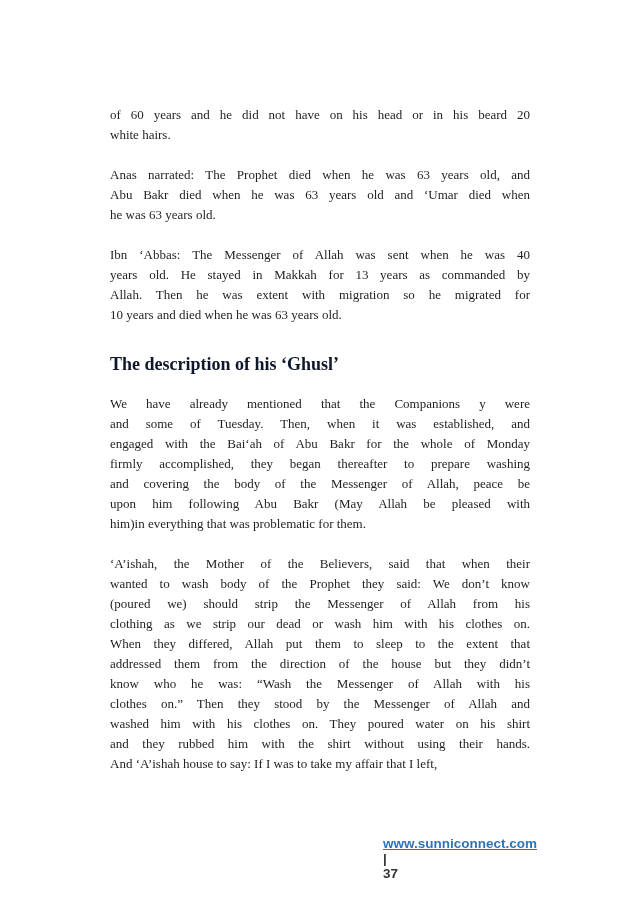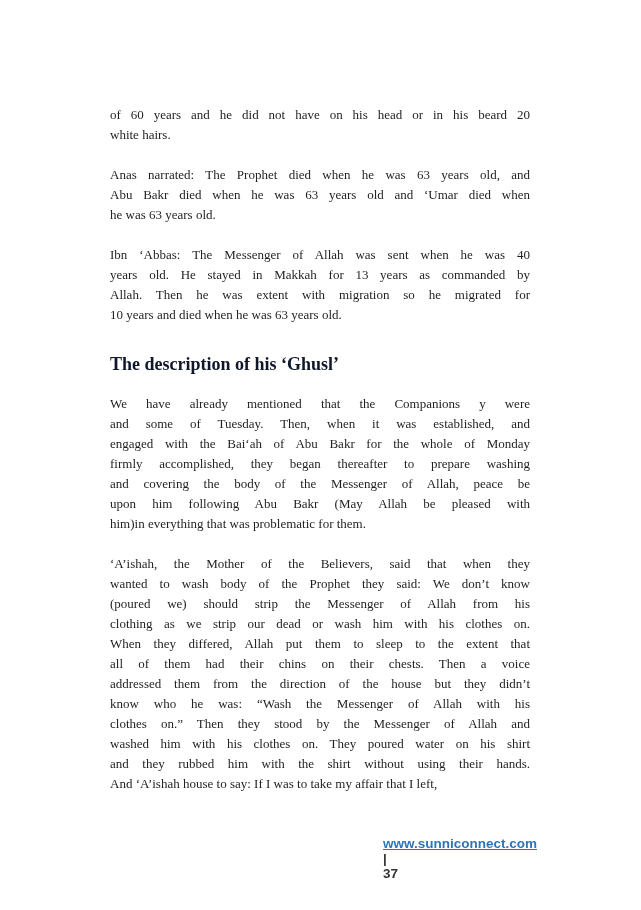--- a/index.html
+++ b/index.html
@@ -87,26 +87,25 @@
     <div class="para">
         <div class="line">We have already mentioned that the Companions y were</div>
         <div class="line">and some of Tuesday. Then, when it was established, and</div>
         <div class="line">engaged with the Bai‘ah of Abu Bakr for the whole of Monday</div>
         <div class="line">firmly accomplished, they began thereafter to prepare washing</div>
         <div class="line">and covering the body of the Messenger of Allah, peace be</div>
         <div class="line">upon him following Abu Bakr (May Allah be pleased with</div>
         <div class="line last">him)in everything that was problematic for them.</div>
       </div>
     <div class="para">
-        <div class="line">‘A’ishah, the Mother of the Believers, said that when they</div>
+        <div class="line">‘A’ishah, the Mother of the Believers, said that when their</div>
         <div class="line">wanted to wash body of the Prophet they said: We don’t know</div>
         <div class="line">(poured we) should strip the Messenger of Allah from his</div>
         <div class="line">clothing as we strip our dead or wash him with his clothes on.</div>
         <div class="line">When they differed, Allah put them to sleep to the extent that</div>
-        <div class="line">all of them had their chins on their chests. Then a voice</div>
         <div class="line">addressed them from the direction of the house but they didn’t</div>
         <div class="line">know who he was: “Wash the Messenger of Allah with his</div>
         <div class="line">clothes on.” Then they stood by the Messenger of Allah and</div>
         <div class="line">washed him with his clothes on. They poured water on his shirt</div>
         <div class="line">and they rubbed him with the shirt without using their hands.</div>
         <div class="line last">And ‘A’ishah house to say: If I was to take my affair that I left,</div>
       </div>
   </div>
 
   <div class="footer">

